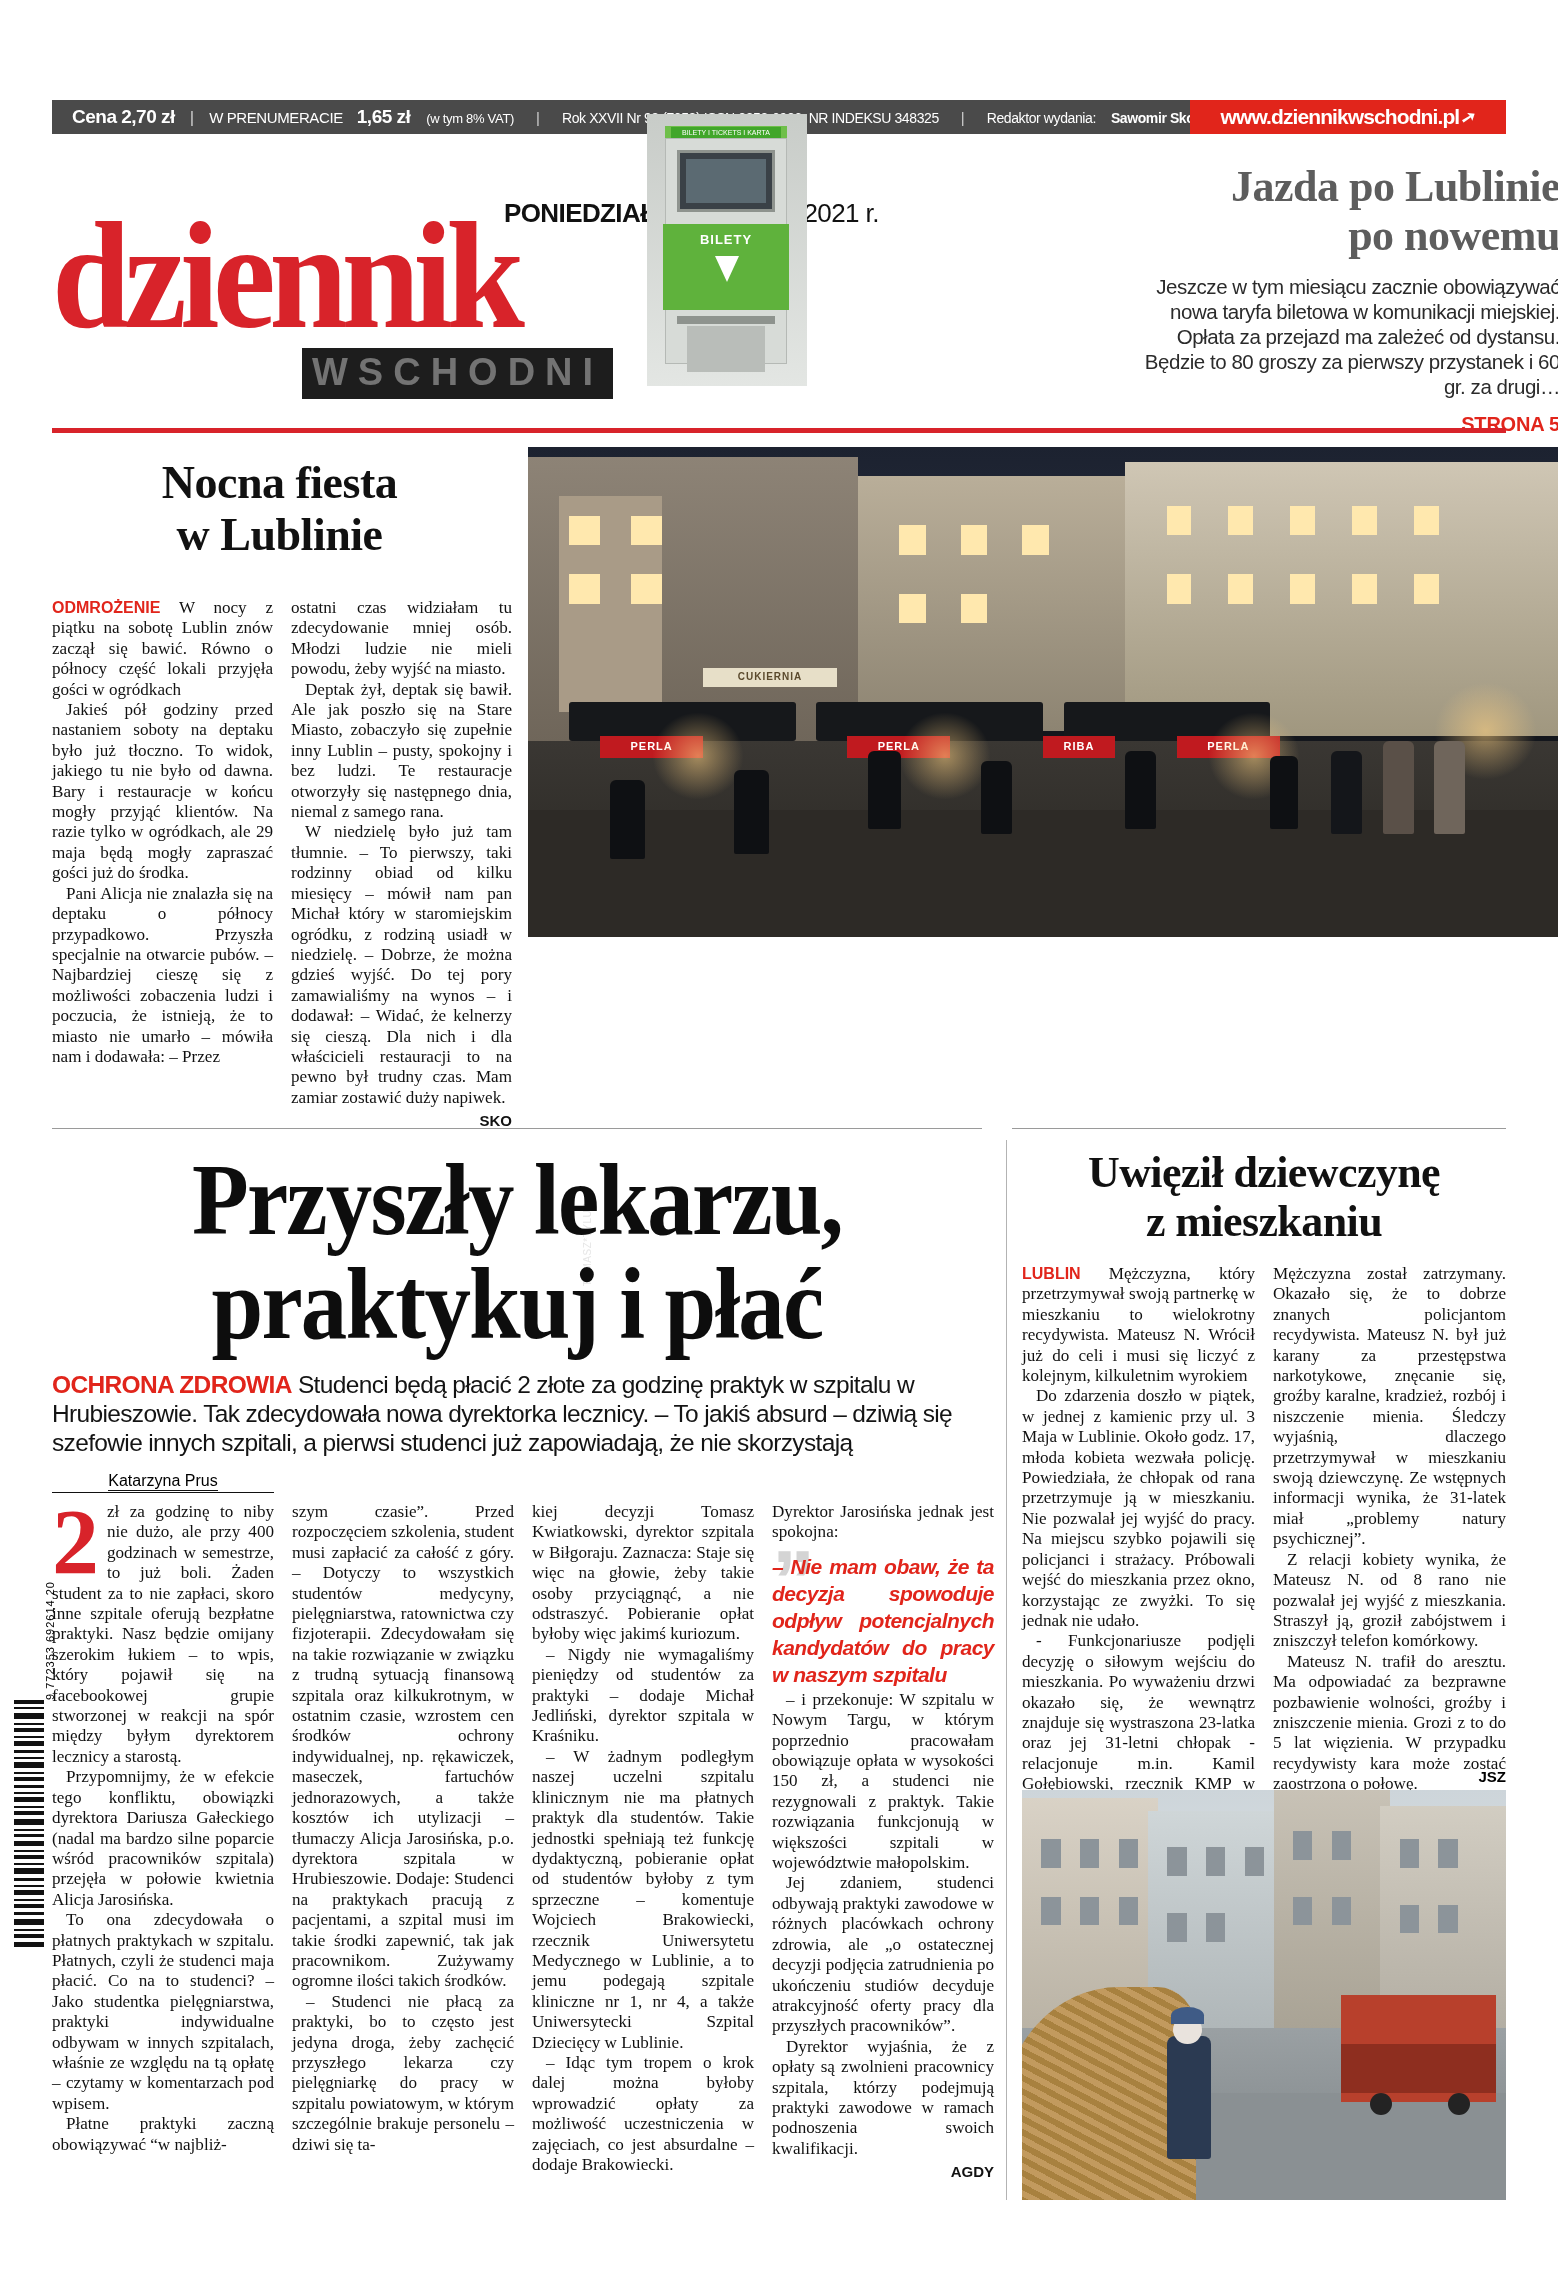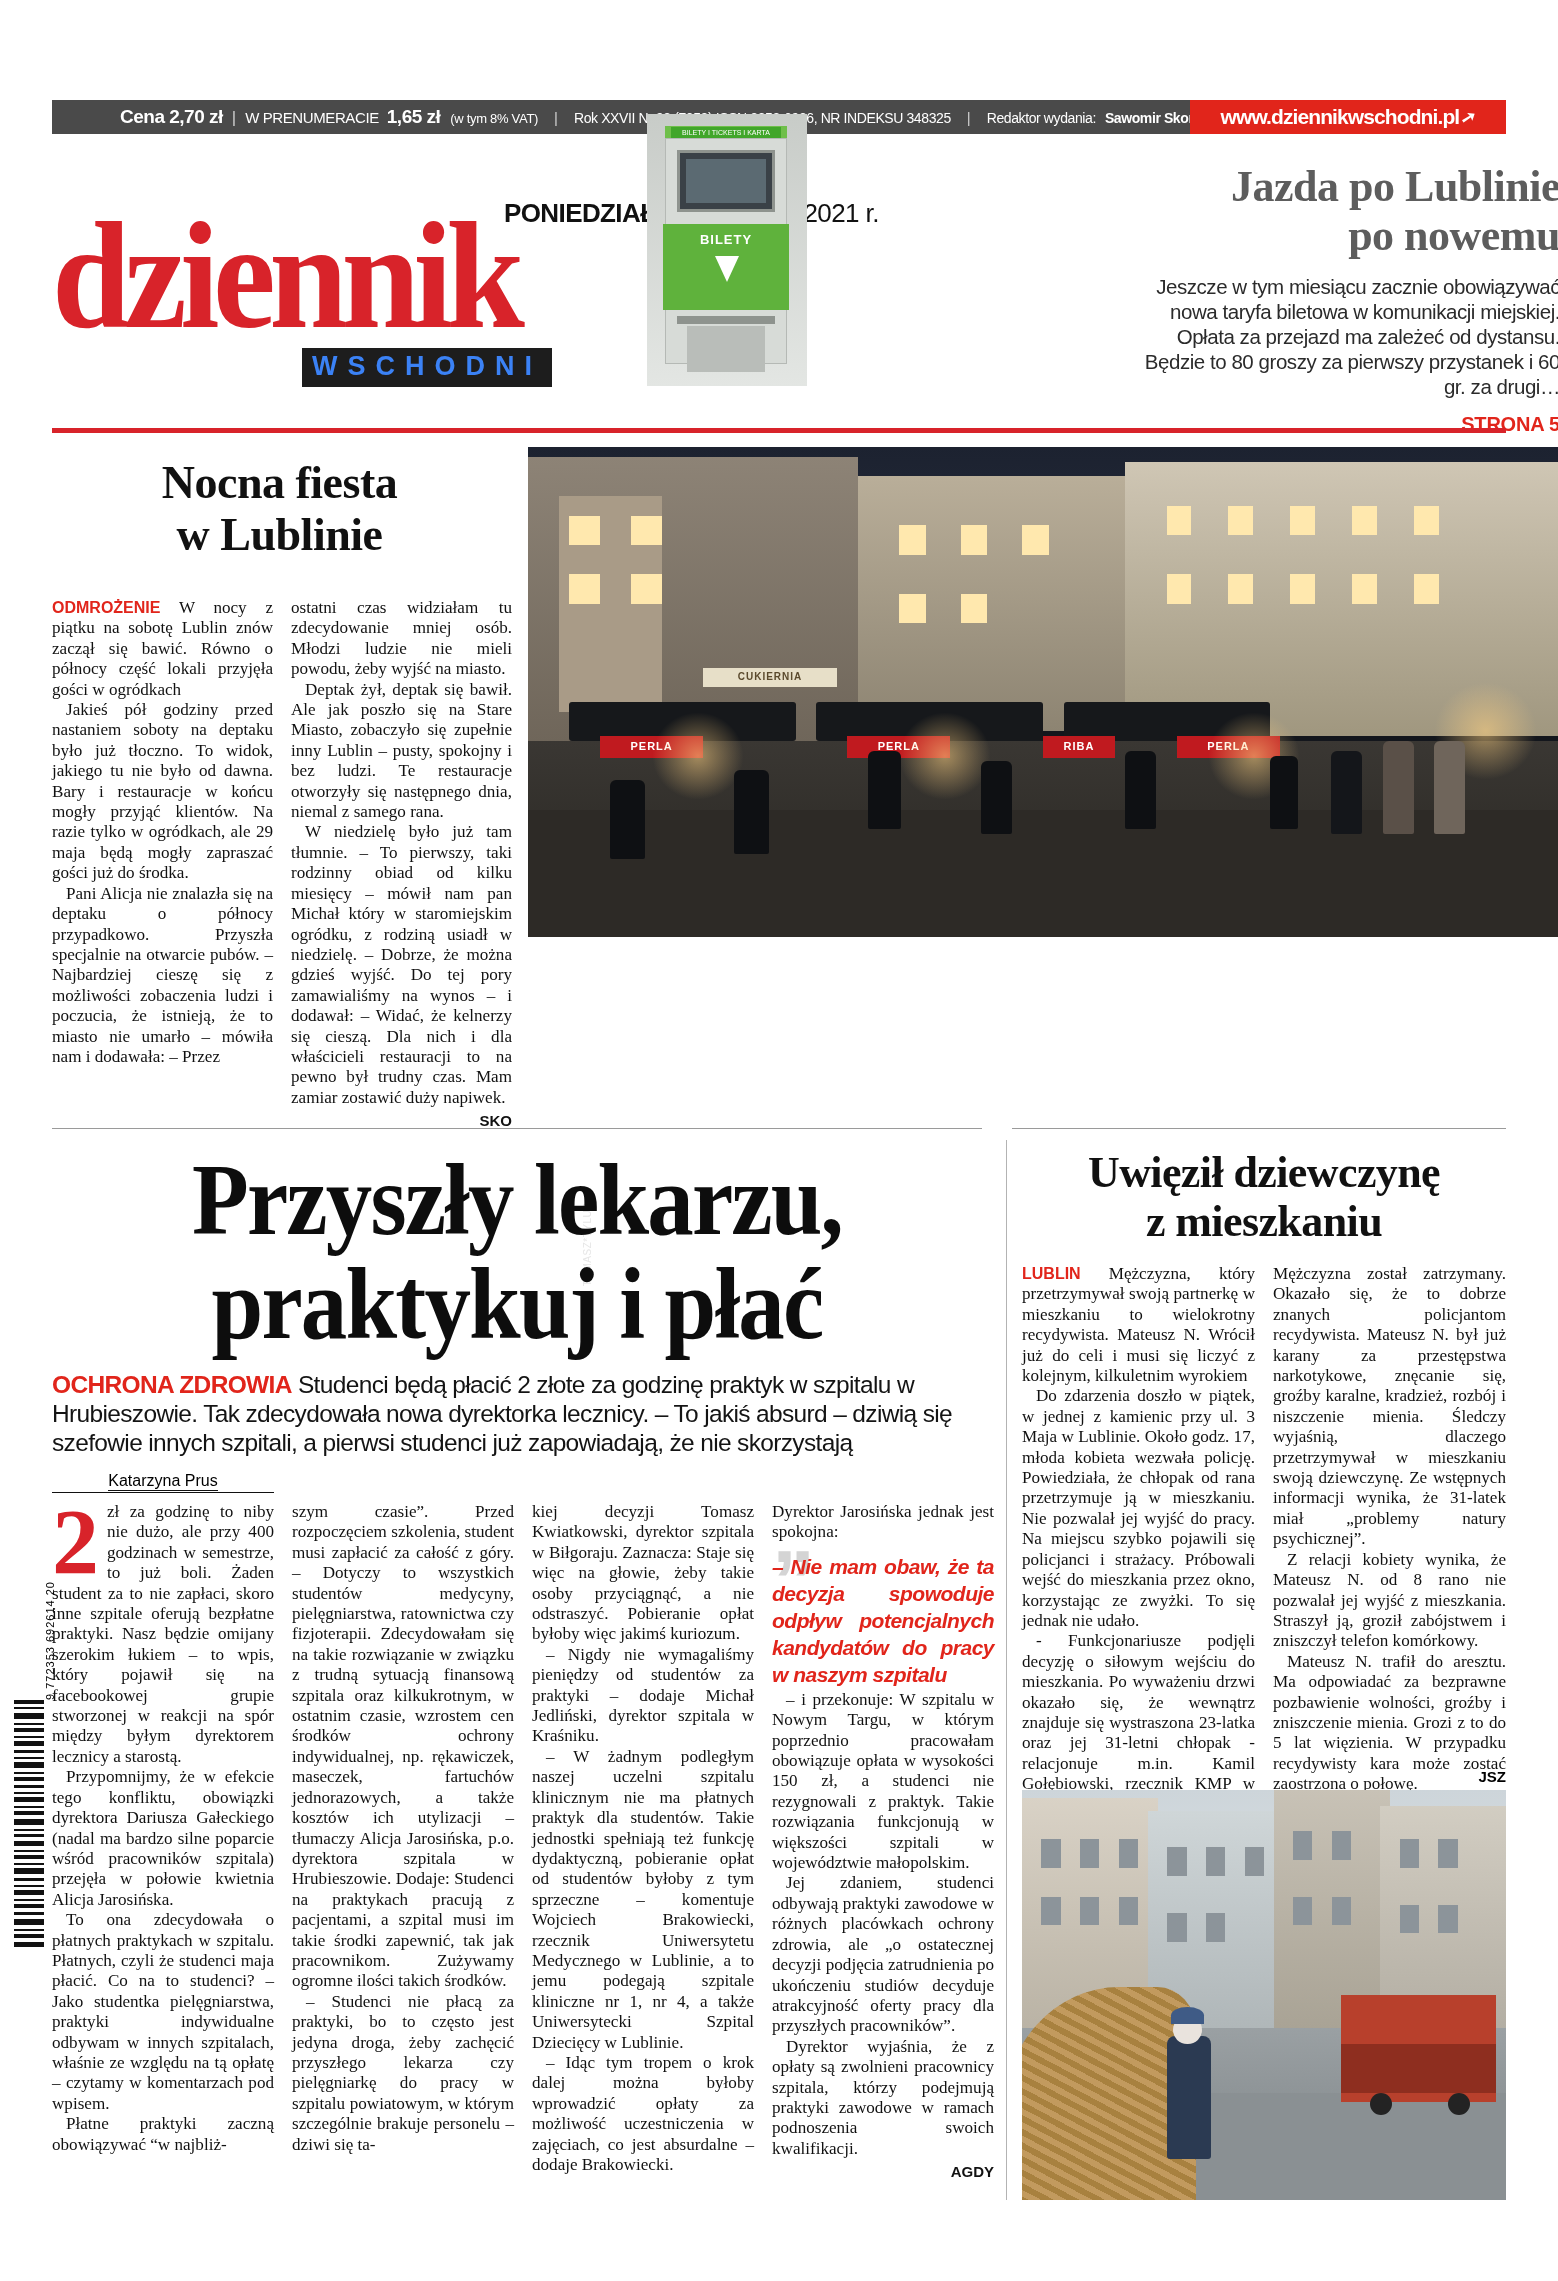--- a/index.html
+++ b/index.html
@@ -22,22 +22,22 @@
   .topbar {
     position: absolute;
     left: 52px; top: 100px; width: 1454px; height: 34px;
     background: #4a4a4a;
     display: flex; align-items: center;
     color: #ffffff;
     font-family: "Liberation Sans", sans-serif;
     white-space: nowrap;
   }
   .topbar-inner {
-    display: flex; align-items: baseline; gap: 4px;
-    padding-left: 20px; flex: 1; overflow: hidden; margin-left: 48px;
+    display: flex; align-items: baseline; gap: 10px;
+    padding-left: 20px; flex: 1; overflow: hidden;
   }
   .tb-price { font-weight: bold; font-size: 19px; letter-spacing: -0.5px; }
   .tb-sep { padding: 0 5px; font-size: 17px; color: #cfcfcf; }
   .tb-sub { font-size: 15px; letter-spacing: -0.4px; }
   .tb-subprice { font-weight: bold; font-size: 19px; letter-spacing: -0.5px; padding-left:4px;}
   .tb-vat { font-size: 13px; padding-left: 6px; letter-spacing: -0.3px;}
   .tb-pipe { padding: 0 12px; color:#cfcfcf; font-size: 15px;}
   .tb-meta { font-size: 14px; letter-spacing: -0.4px; }
   .tb-editor { font-size: 14px; letter-spacing: -0.4px;}
   .topbar-www {
@@ -77,21 +77,21 @@
     transform: scaleX(0.93);
     transform-origin: left top;
   }
   .logo-wschodni-wrap {
     position: absolute; left: 250px; top: 200px;
     background: #1d1d1d;
     padding: 3px 10px 5px 10px;
   }
   .logo-wschodni {
     font-family: "Liberation Sans", sans-serif;
-    font-weight: bold; font-size: 27px; color:#3b82f6;
+    font-weight: bold; font-size: 38px; color:#737373;
     letter-spacing: 10px;
   }
 
   
   .ticket-photo {
     position: absolute; left: 595px; top: -34px; width: 160px; height: 272px;
     background: linear-gradient(#c8ccc8, #e3e6e3);
     overflow: hidden;
   }
   .tm-body { position:absolute; left: 18px; top: 24px; width: 122px; height: 226px; background:#d7dbd7; border:1px solid #b5b9b5;}

